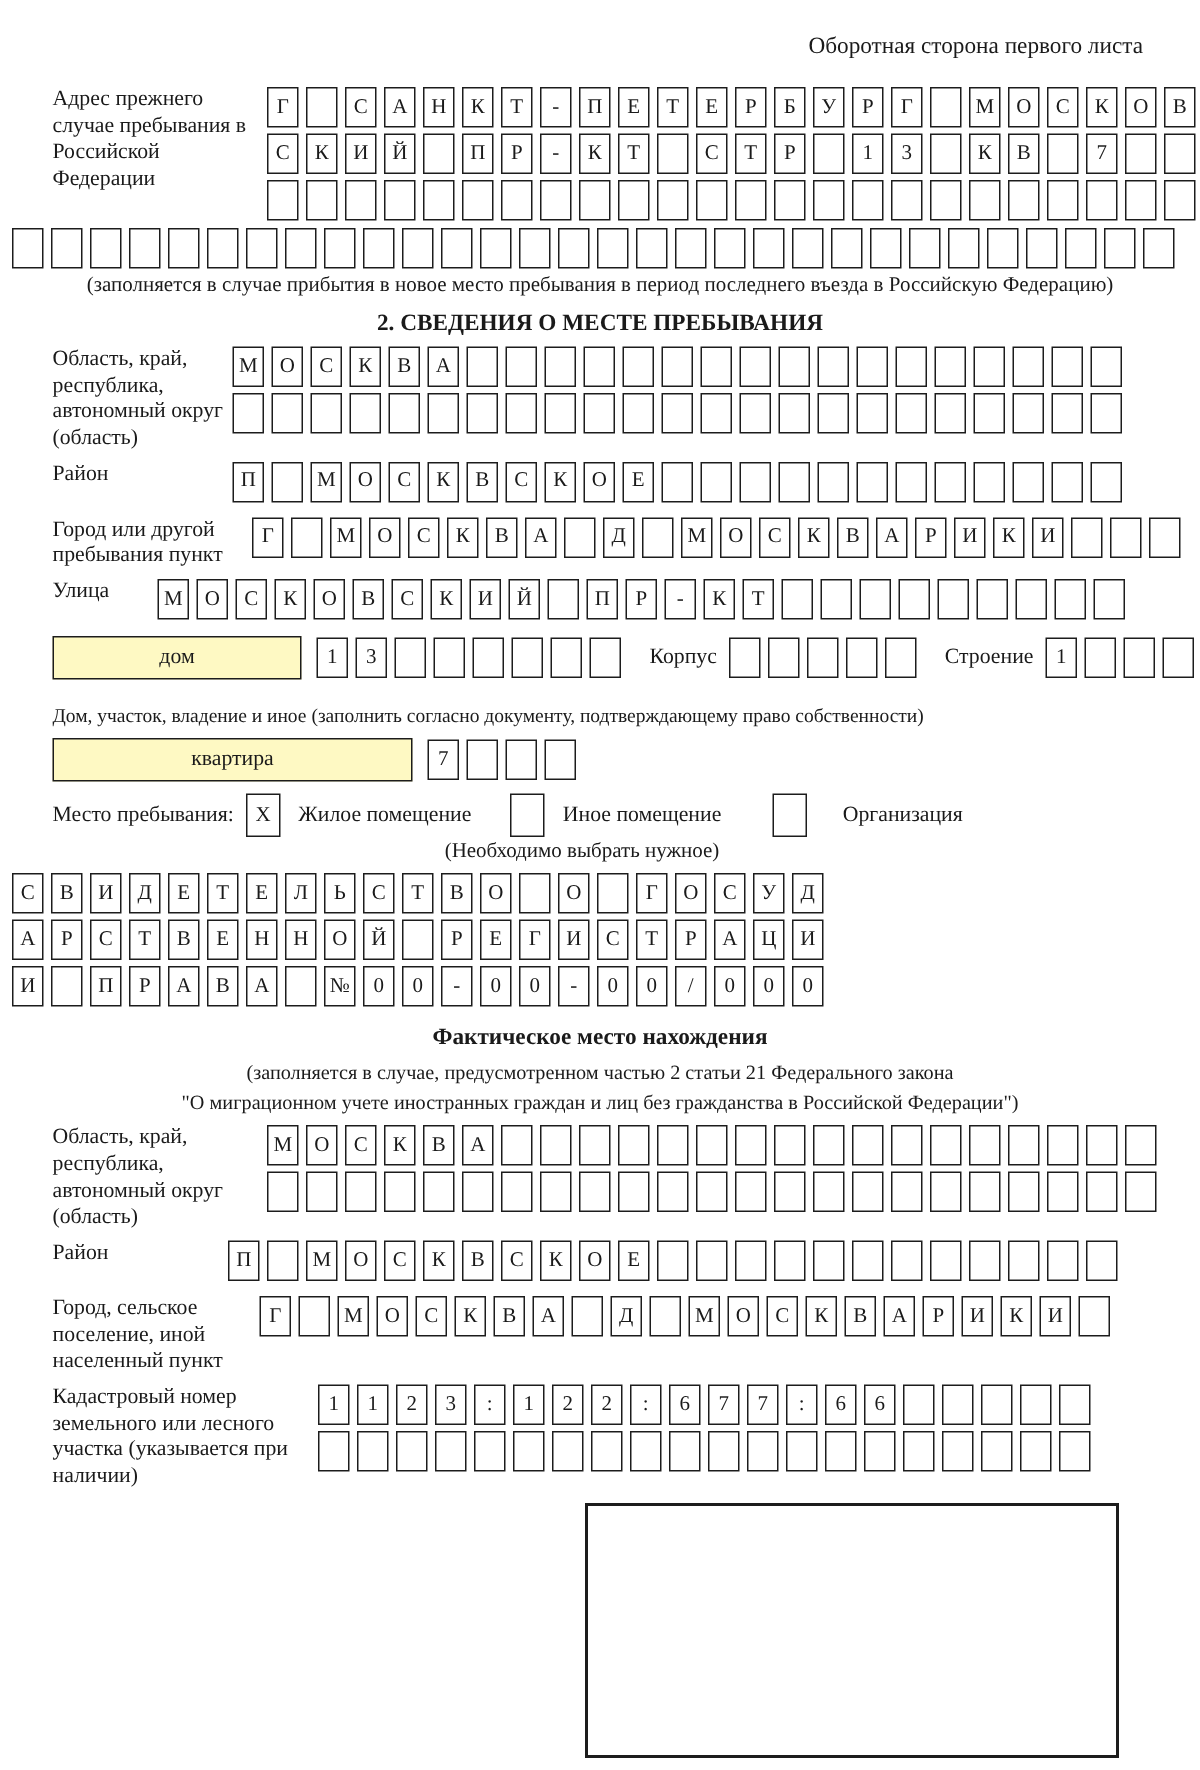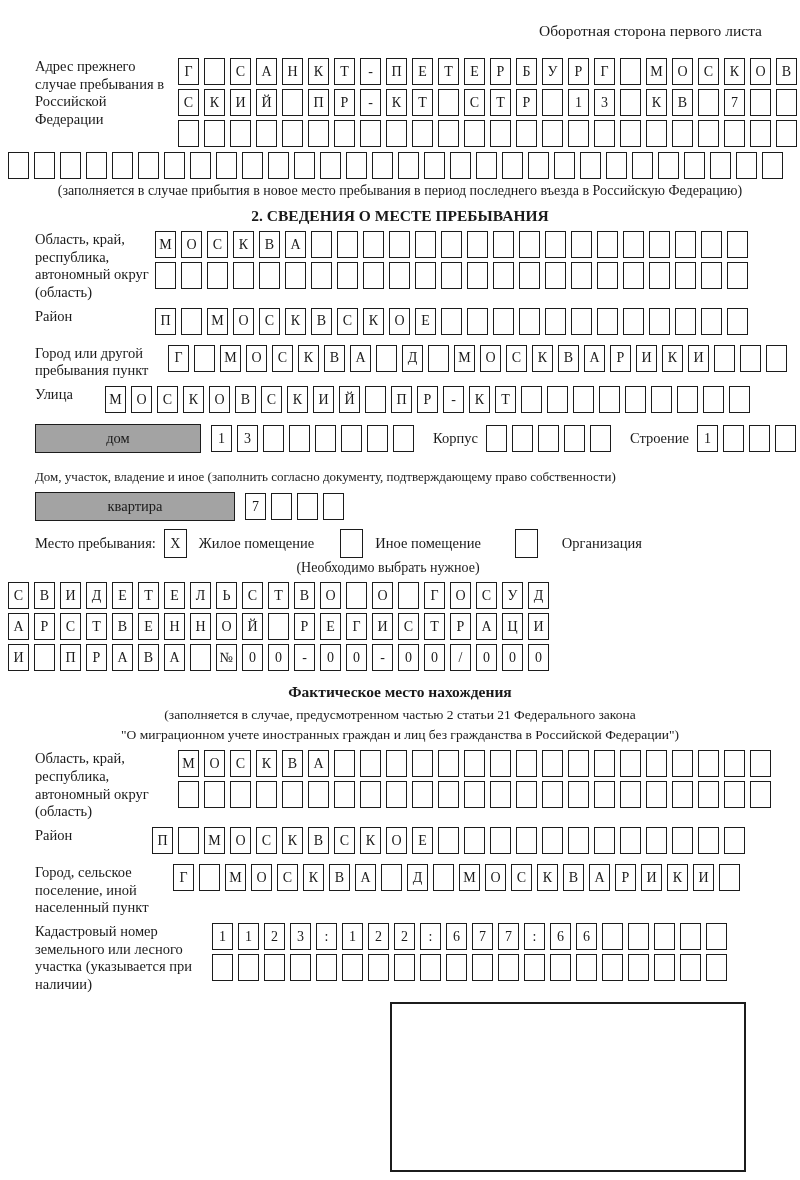--- a/index.html
+++ b/index.html
@@ -17,21 +17,21 @@
   .cell { flex:0 0 auto; width:21px; height:27px; border:1.7px solid #1c1c1c;
     margin-right:5px; display:inline-flex; align-items:center; justify-content:center;
     font-size:14px; background:#fff; }
 
   .note-center { text-align:center; font-size:14px; margin-top:2px; }
   .note-left { font-size:13px; padding-left:27px; margin-top:16px; }
   .sect-title { text-align:center; font-weight:bold; font-size:15.5px; margin-top:8px; }
 
   .inline-row { display:flex; align-items:center; margin-top:7px; padding-left:27px; }
   .named-box { border:1.7px solid #1c1c1c; height:29px; display:flex; align-items:center;
-    justify-content:center; font-size:14.5px; background:#a3a3a3; flex:0 0 auto; }
+    justify-content:center; font-size:14.5px; background:#fef9c3; flex:0 0 auto; }
   .mini-label { font-size:14.5px; margin:0 8px 0 14px; flex:0 0 auto; }
   .gap10 { width:10px; flex:0 0 auto; }
 
   .chk-row { display:flex; align-items:center; margin-top:8px; padding-left:27px; font-size:14.5px; }
   .chk-box { width:23px; height:29px; border:1.7px solid #1c1c1c; display:inline-flex;
     align-items:center; justify-content:center; font-size:14px; margin:0 12px; flex:0 0 auto; }
 
   .fact-note { text-align:center; font-size:13.5px; line-height:1.45; margin-top:4px; }
 
   .stamp-box { width:356px; height:170px; border:2px solid #1c1c1c; margin:8px 0 0 382px; }
@@ -340,21 +340,21 @@
     <div class="cellrow" style="margin-bottom:0;">
         <span class="cell">1</span>
         <span class="cell"></span>
         <span class="cell"></span>
         <span class="cell"></span>
       </div>
   </div>
   <div class="note-left">Дом, участок, владение и иное (заполнить согласно документу, подтверждающему право собственности)</div>
 
   <div class="inline-row">
-    <div class="named-box" style="width:200px;">квартира</div>
+    <div class="named-box" style="width:240px;">квартира</div>
     <div class="gap10"></div>
     <div class="cellrow" style="margin-bottom:0;">
         <span class="cell">7</span>
         <span class="cell"></span>
         <span class="cell"></span>
         <span class="cell"></span>
       </div>
   </div>
 
   <div class="chk-row">

